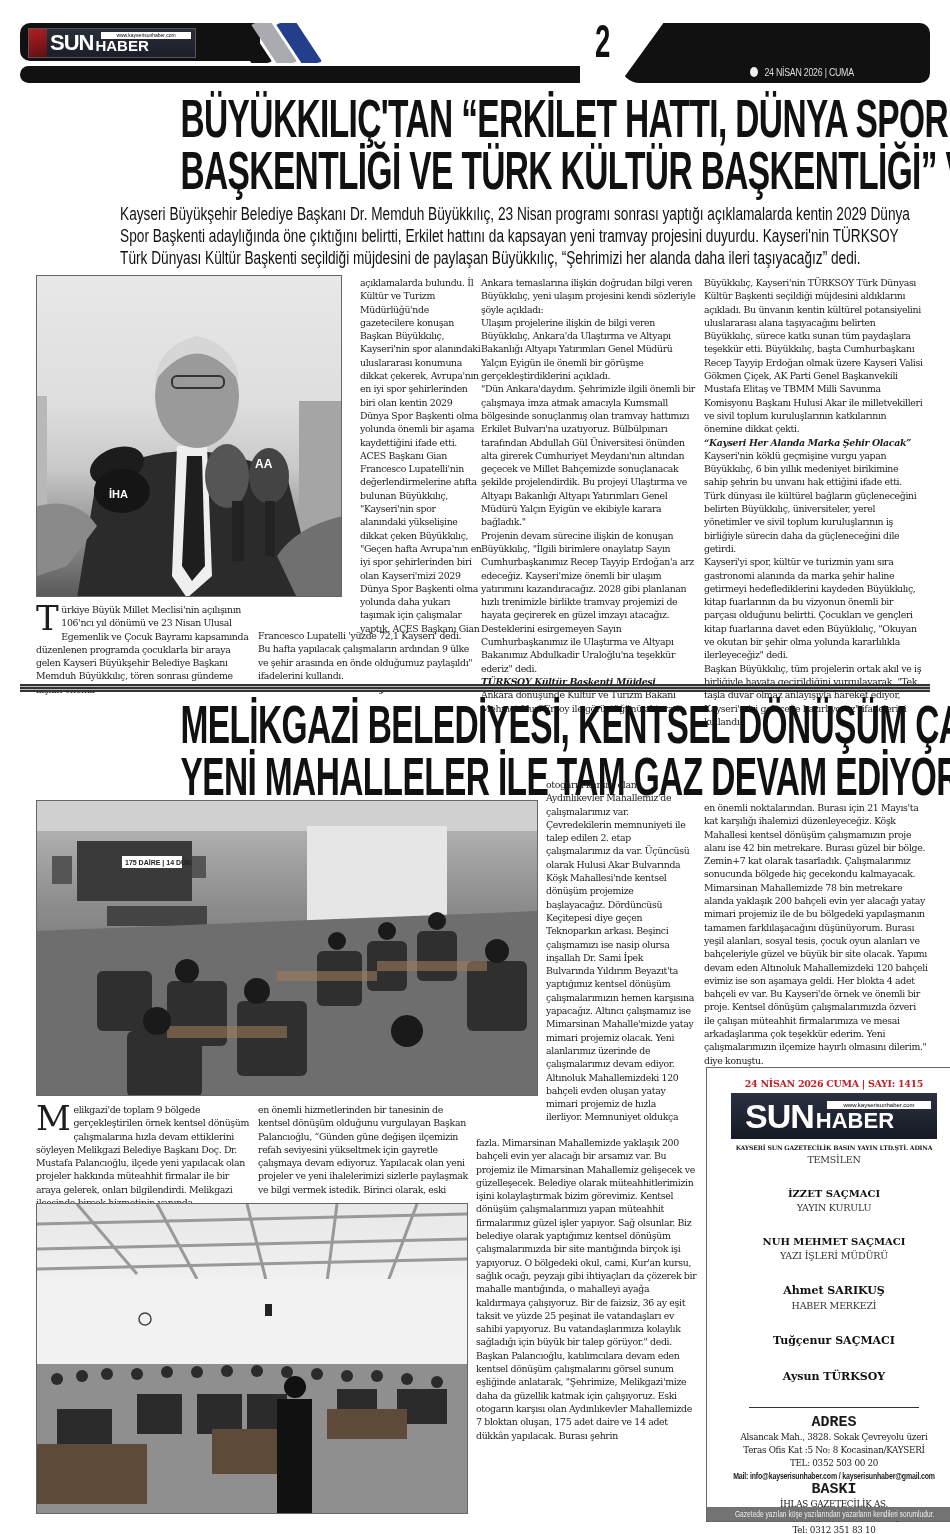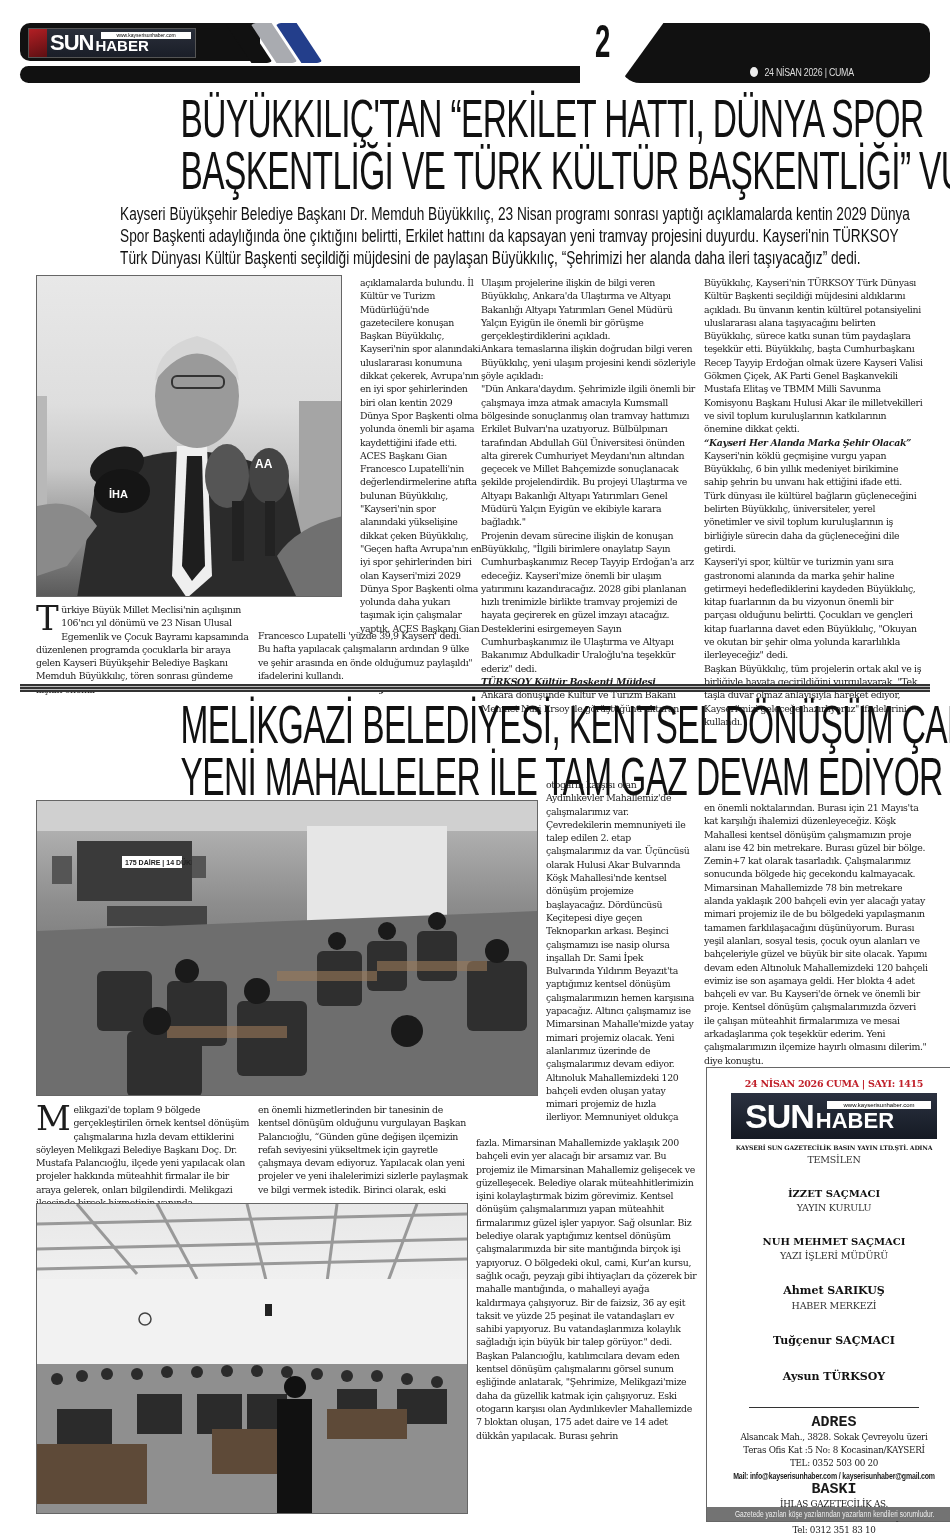--- a/index.html
+++ b/index.html
@@ -17,21 +17,21 @@
   .page-number { position: absolute; left: 595px; top: 18px; font-family: "Liberation Sans", sans-serif; font-weight: bold; font-size: 46px; line-height: 46px; color: #111; transform: scaleX(0.6); transform-origin: left top; }
   .logo-box { position: absolute; left: 28px; top: 28px; width: 168px; height: 30px; background: linear-gradient(180deg,#2a2f3a,#1a1e28); border: 1px solid #555; display: flex; align-items: center; }
   .logo-flag { width: 18px; height: 28px; background: linear-gradient(160deg,#b21f24,#5c0f12); margin-right: 3px; }
   .logo-sun { font-family: "Liberation Sans", sans-serif; font-weight: bold; font-size: 22px; color: #fff; letter-spacing: -1px; }
   .logo-haber { font-family: "Liberation Sans", sans-serif; font-weight: bold; font-size: 15px; color: #fff; margin-left: 2px; align-self: flex-end; margin-bottom: 3px; }
   .logo-url { position: absolute; left: 72px; top: 3px; width: 90px; height: 7px; background: #fff; font-size: 5px; color: #000; font-family: "Liberation Sans", sans-serif; line-height: 7px; text-align: center; }
   .date-line { position: absolute; left: 750px; top: 66px; font-family: "Liberation Sans", sans-serif; font-size: 11px; color: #ddd; letter-spacing: -0.3px; transform: scaleX(0.8); transform-origin: left top; display: flex; align-items: center; gap: 8px; }
   .date-dot { width: 10px; height: 10px; border-radius: 50%; background: #eee; display: inline-block; }
 
   
-  .headline { position: absolute; left: 0; width: 950px; text-align: center; font-family: "Liberation Sans", sans-serif; font-weight: normal; color: #111; letter-spacing: -1px; }
+  .headline { position: absolute; left: 0; width: 950px; text-align: center; font-family: "Liberation Sans", sans-serif; font-weight: bold; color: #111; letter-spacing: -1px; }
   .headline .line { display: block; transform: scaleX(0.62); transform-origin: center; white-space: nowrap; }
   .h1 { top: 92px; font-size: 54px; line-height: 52px; }
   .h2 { top: 698px; font-size: 54px; line-height: 52px; }
   .lede { position: absolute; left: 20px; width: 910px; top: 203px; text-align: center; font-family: "Liberation Sans", sans-serif; font-size: 17.5px; line-height: 22px; color: #111; }
   .lede span { display: block; transform: scaleX(0.78); transform-origin: center; white-space: nowrap; }
 
   
   .col { position: absolute; font-family: "DejaVu Serif", serif; font-size: 9.4px; line-height: 13.3px; color: #1d1d1d; letter-spacing: -0.35px; }
   .col p { margin: 0; }
   .col .sub { font-weight: bold; font-style: italic; }
@@ -122,27 +122,27 @@
 <div class="col" style="left:360px; top:276px; width:122px;">
   <p>açıklamalarda bulundu. İl Kültür ve Turizm Müdürlüğü'nde gazetecilere konuşan Başkan Büyükkılıç, Kayseri'nin spor alanındaki uluslararası konumuna dikkat çekerek, Avrupa'nın en iyi spor şehirlerinden biri olan kentin 2029 Dünya Spor Başkenti olma yolunda önemli bir aşama kaydettiğini ifade etti. ACES Başkanı Gian Francesco Lupatelli'nin değerlendirmelerine atıfta bulunan Büyükkılıç, "Kayseri'nin spor alanındaki yükselişine dikkat çeken Büyükkılıç, "Geçen hafta Avrupa'nın en iyi spor şehirlerinden biri olan Kayseri'mizi 2029 Dünya Spor Başkenti olma yolunda daha yukarı taşımak için çalışmalar yaptık. ACES Başkanı Gian</p>
 </div>
 
 <div class="col" style="left:36px; top:603px; width:215px;">
   <span class="dropcap">T</span>
   <span>ürkiye Büyük Millet Meclisi'nin açılışının 106'ncı yıl dönümü ve 23 Nisan Ulusal Egemenlik ve Çocuk Bayramı kapsamında düzenlenen programda çocuklarla bir araya gelen Kayseri Büyükşehir Belediye Başkanı Memduh Büyükkılıç, tören sonrası gündeme ilişkin önemli</span>
 </div>
 
 <div class="col" style="left:258px; top:629px; width:218px;">
-  <p>Francesco Lupatelli 'yüzde 39,9 Kayseri' dedi. Bu hafta yapılacak çalışmaların ardından 9 ülke ve şehir arasında en önde olduğumuz paylaşıldı" ifadelerini kullandı.</p>
+  <p>Francesco Lupatelli 'yüzde 72,1 Kayseri' dedi. Bu hafta yapılacak çalışmaların ardından 9 ülke ve şehir arasında en önde olduğumuz paylaşıldı" ifadelerini kullandı.</p>
   <p class="sub">Erkilet'e Uzanan Tramvay Hattı Yolda</p>
 </div>
 
 <div class="col" style="left:481px; top:276px; width:215px;">
+  <p>Ankara temaslarına ilişkin doğrudan bilgi veren Büyükkılıç, yeni ulaşım projesini kendi sözleriyle şöyle açıkladı:</p>
   <p>Ulaşım projelerine ilişkin de bilgi veren Büyükkılıç, Ankara'da Ulaştırma ve Altyapı Bakanlığı Altyapı Yatırımları Genel Müdürü Yalçın Eyigün ile önemli bir görüşme gerçekleştirdiklerini açıkladı.</p>
-  <p>Ankara temaslarına ilişkin doğrudan bilgi veren Büyükkılıç, yeni ulaşım projesini kendi sözleriyle şöyle açıkladı:</p>
   <p>"Dün Ankara'daydım. Şehrimizle ilgili önemli bir çalışmaya imza atmak amacıyla Kumsmall bölgesinde sonuçlanmış olan tramvay hattımızı Erkilet Bulvarı'na uzatıyoruz. Bülbülpınarı tarafından Abdullah Gül Üniversitesi önünden alta girerek Cumhuriyet Meydanı'nın altından geçecek ve Millet Bahçemizde sonuçlanacak şekilde projelendirdik. Bu projeyi Ulaştırma ve Altyapı Bakanlığı Altyapı Yatırımları Genel Müdürü Yalçın Eyigün ve ekibiyle karara bağladık."</p>
   <p>Projenin devam sürecine ilişkin de konuşan Büyükkılıç, "İlgili birimlere onaylatıp Sayın Cumhurbaşkanımız Recep Tayyip Erdoğan'a arz edeceğiz. Kayseri'mize önemli bir ulaşım yatırımını kazandıracağız. 2028 gibi planlanan hızlı trenimizle birlikte tramvay projemizi de hayata geçirerek en güzel imzayı atacağız. Desteklerini esirgemeyen Sayın Cumhurbaşkanımız ile Ulaştırma ve Altyapı Bakanımız Abdulkadir Uraloğlu'na teşekkür ederiz" dedi.</p>
   <p class="sub">TÜRKSOY Kültür Başkenti Müjdesi</p>
   <p>Ankara dönüşünde Kültür ve Turizm Bakanı Mehmet Nuri Ersoy ile görüştüğünü aktaran</p>
 </div>
 
 <div class="col" style="left:704px; top:276px; width:220px;">
   <p>Büyükkılıç, Kayseri'nin TÜRKSOY Türk Dünyası Kültür Başkenti seçildiği müjdesini aldıklarını açıkladı. Bu ünvanın kentin kültürel potansiyelini uluslararası alana taşıyacağını belirten Büyükkılıç, sürece katkı sunan tüm paydaşlara teşekkür etti. Büyükkılıç, başta Cumhurbaşkanı Recep Tayyip Erdoğan olmak üzere Kayseri Valisi Gökmen Çiçek, AK Parti Genel Başkanvekili Mustafa Elitaş ve TBMM Milli Savunma Komisyonu Başkanı Hulusi Akar ile milletvekilleri ve sivil toplum kuruluşlarının katkılarının önemine dikkat çekti.</p>
   <p class="sub">“Kayseri Her Alanda Marka Şehir Olacak”</p>
   <p>Kayseri'nin köklü geçmişine vurgu yapan Büyükkılıç, 6 bin yıllık medeniyet birikimine sahip şehrin bu unvanı hak ettiğini ifade etti. Türk dünyası ile kültürel bağların güçleneceğini belirten Büyükkılıç, üniversiteler, yerel yönetimler ve sivil toplum kuruluşlarının iş birliğiyle sürecin daha da güçleneceğini dile getirdi.</p>

